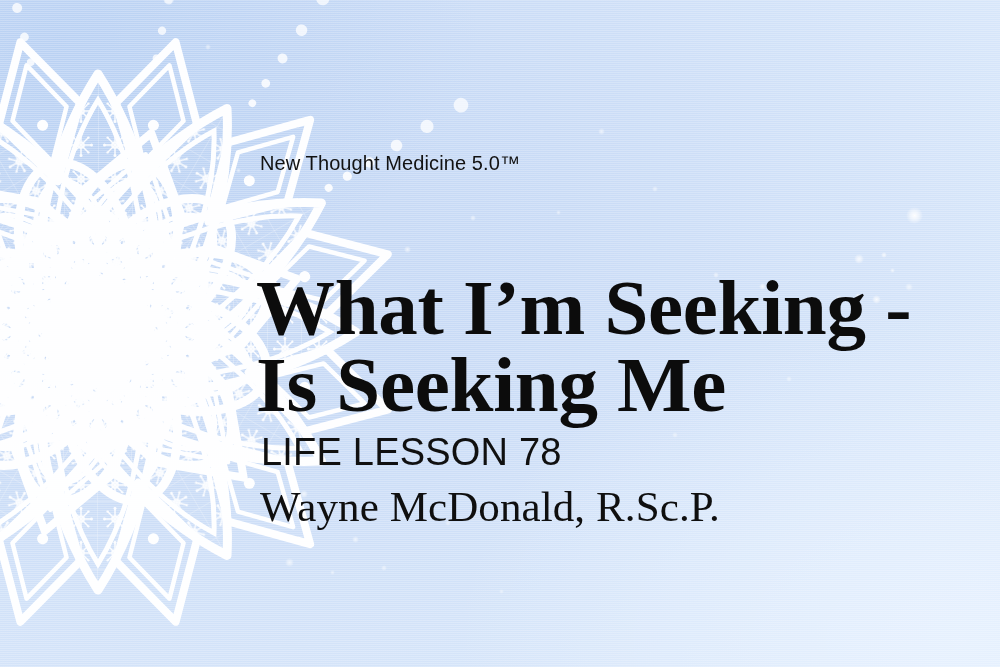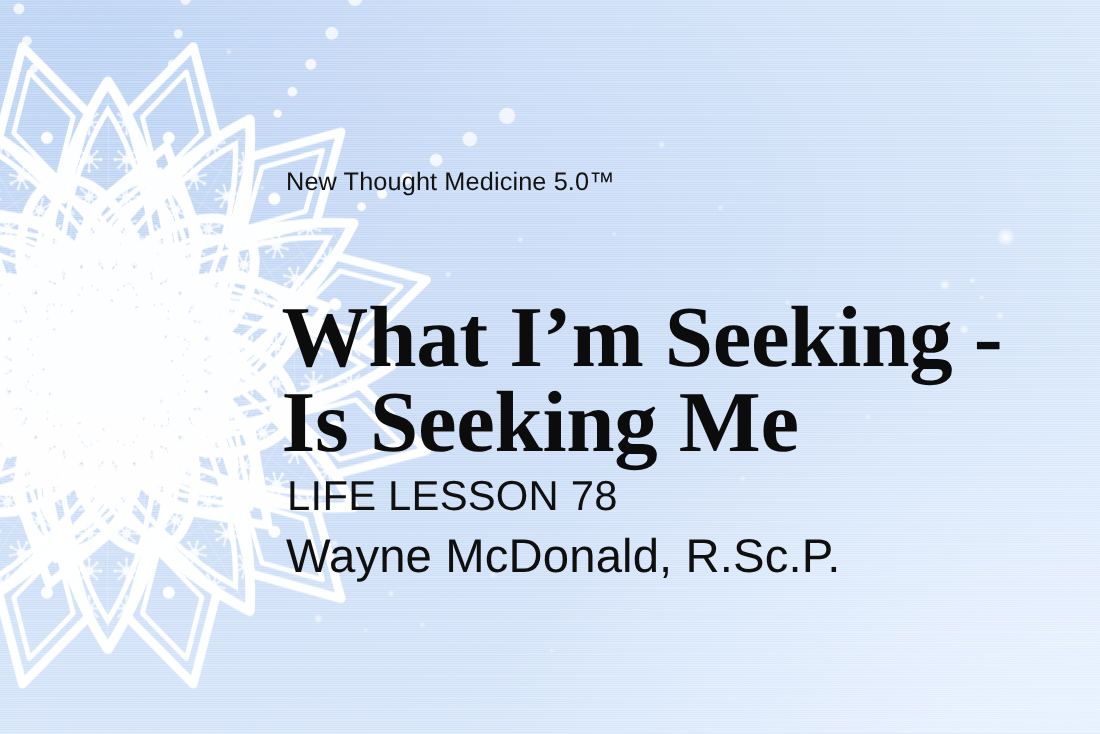--- a/index.html
+++ b/index.html
@@ -71,21 +71,21 @@
     left: 260px;
     top: 0;
     width: 720px;
     height: 100%;
   }
 
   .eyebrow {
     position: absolute;
     top: 152px;
     left: 0;
-    font-size: 23px;
+    font-size: 20px;
     font-weight: 400;
     letter-spacing: .1px;
     color: #121212;
     white-space: nowrap;
   }
 
   .title {
     position: absolute;
     top: 269px;
     left: -4px;
@@ -107,21 +107,21 @@
     font-weight: 400;
     letter-spacing: .2px;
     color: #101010;
     white-space: nowrap;
   }
 
   .author {
     position: absolute;
     top: 482px;
     left: 0;
-    font-family: Liberation Sans, sans-serif;
+    font-family: Liberation Serif, serif;
     font-size: 43px;
     font-weight: 400;
     letter-spacing: .1px;
     color: #0f0f0f;
     white-space: nowrap;
   }
 </style>
 </head>
 <body>
 

